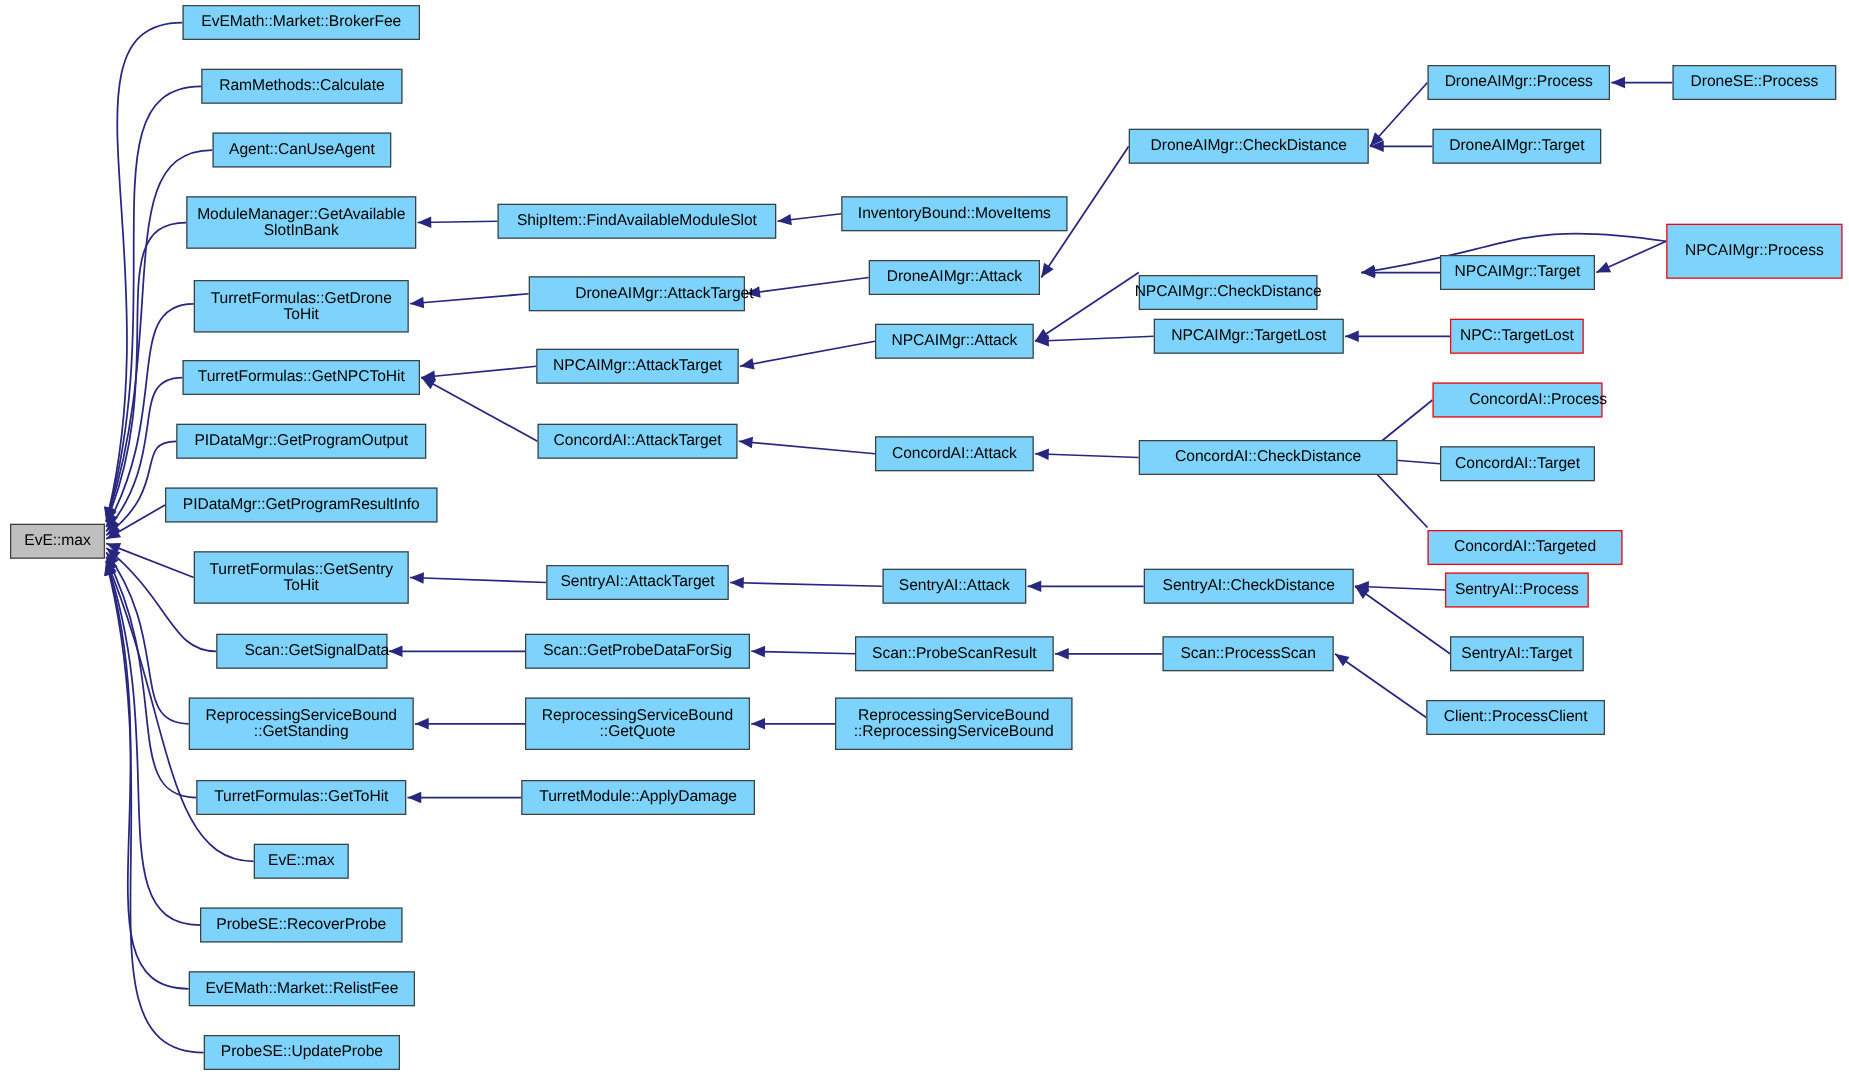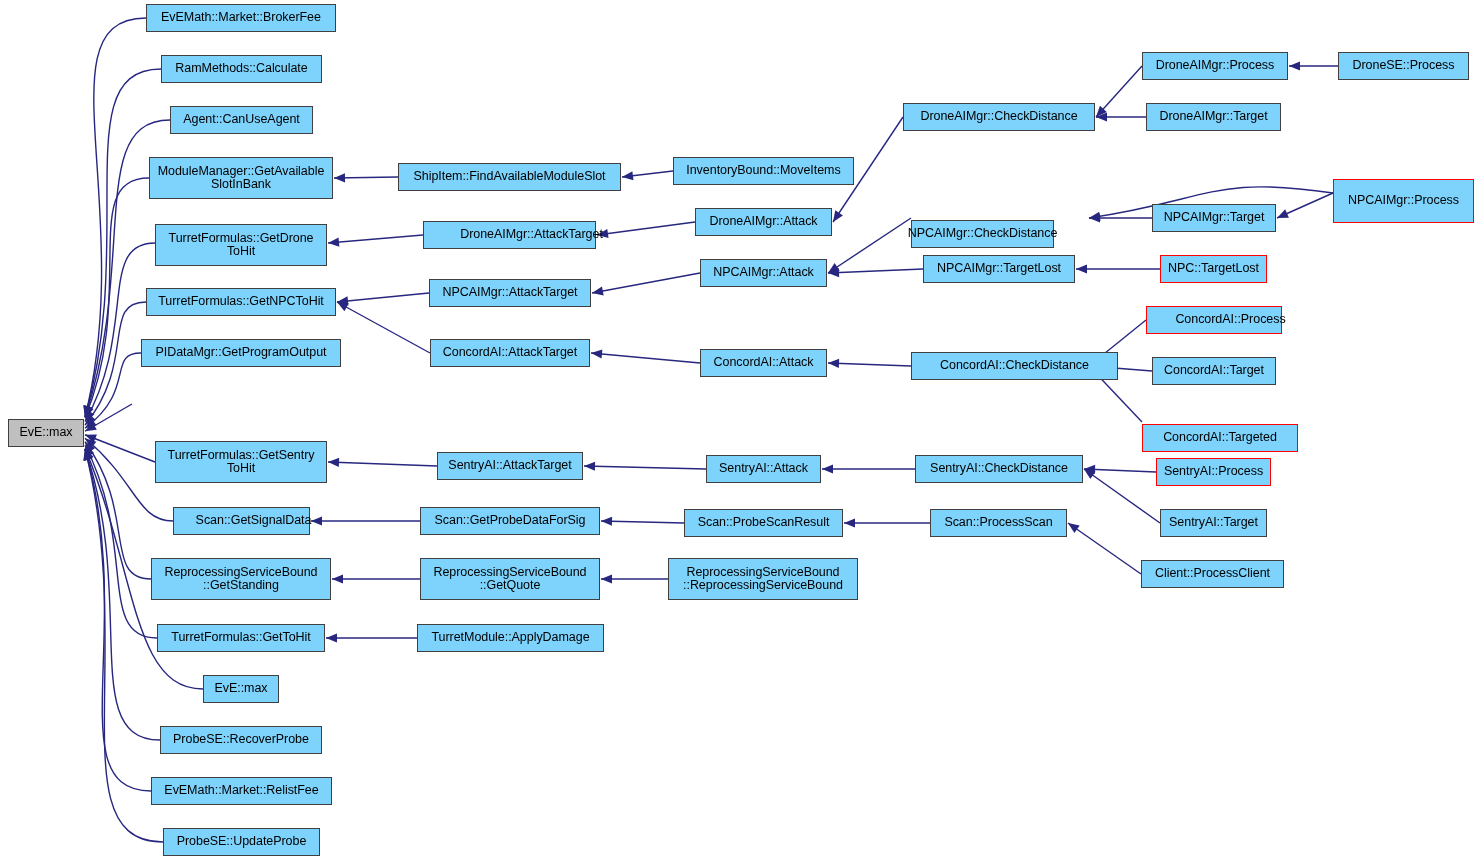--- a/index.html
+++ b/index.html
@@ -162,20 +162,21 @@
 <div class="node root" style="left: 8px; top: 419px; width: 76px; height: 28px;"><span>EvE::max</span></div>
     <div class="node" style="left: 146px; top: 4px; width: 190px; height: 28px;"><span>EvEMath::Market::BrokerFee</span></div>
     <div class="node" style="left: 161px; top: 55px; width: 161px; height: 28px; justify-content: center;"><span>RamMethods::Calculate</span></div>
     <div class="node" style="left: 170px; top: 106px; width: 143px; height: 28px;"><span>Agent::CanUseAgent</span></div>
     <div class="node" style="left: 149px; top: 157px; width: 184px; height: 42px;"><span>ModuleManager::GetAvailable
 SlotInBank</span></div>
     <div class="node" style="left: 155px; top: 224px; width: 172px; height: 42px;"><span>TurretFormulas::GetDrone
 ToHit</span></div>
     <div class="node" style="left: 146px; top: 288px; width: 190px; height: 28px;"><span>TurretFormulas::GetNPCToHit</span></div>
     <div class="node" style="left: 141px; top: 339px; width: 200px; height: 28px;"><span>PIDataMgr::GetProgramOutput</span></div>
+    <div class="node" style="left: 132px; top: 390px; width: 218px; height: 28px;"><span>PIDataMgr::GetProgramResultInfo</span></div>
     <div class="node" style="left: 155px; top: 441px; width: 172px; height: 42px;"><span>TurretFormulas::GetSentry
 ToHit</span></div>
     <div class="node" style="left: 173px; top: 507px; width: 137px; height: 28px; padding-left: 24px;"><span>Scan::GetSignalData</span></div>
     <div class="node" style="left: 151px; top: 558px; width: 180px; height: 42px;"><span>ReprocessingServiceBound
 ::GetStanding</span></div>
     <div class="node" style="left: 157px; top: 624px; width: 168px; height: 28px;"><span>TurretFormulas::GetToHit</span></div>
     <div class="node" style="left: 203px; top: 675px; width: 76px; height: 28px;"><span>EvE::max</span></div>
     <div class="node" style="left: 160px; top: 726px; width: 162px; height: 28px;"><span>ProbeSE::RecoverProbe</span></div>
     <div class="node" style="left: 151px; top: 777px; width: 181px; height: 28px;"><span>EvEMath::Market::RelistFee</span></div>
     <div class="node" style="left: 163px; top: 828px; width: 157px; height: 28px;"><span>ProbeSE::UpdateProbe</span></div>

